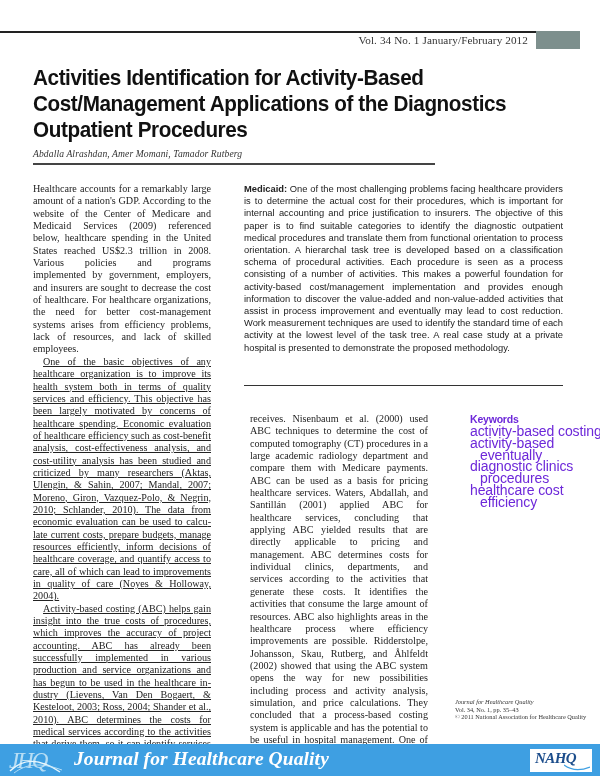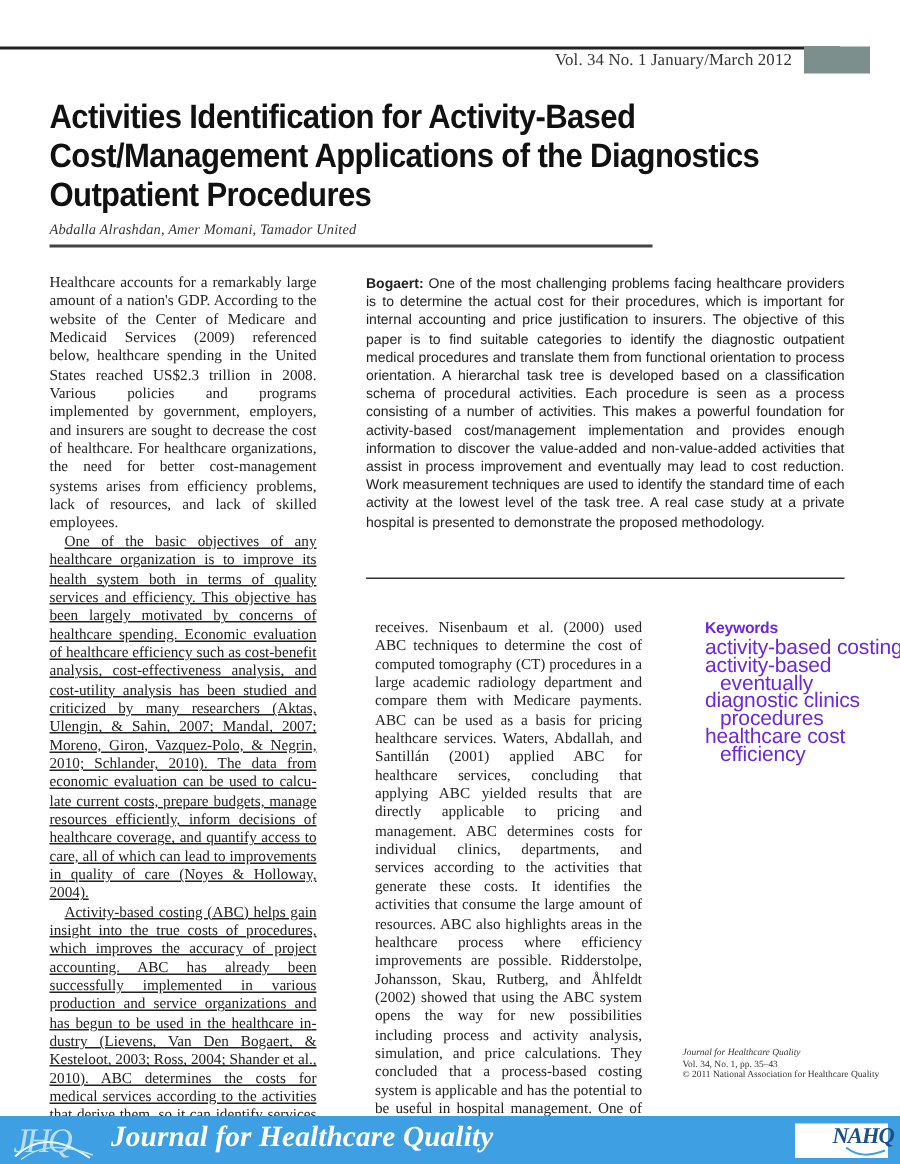--- a/index.html
+++ b/index.html
@@ -41,42 +41,42 @@
     .citation { position: absolute; left: 455px; top: 698px; width: 140px; font-size: 6.3px; line-height: 7.5px; color: #333; }
     .citation .journal { font-style: italic; }
 
     
     .footer { position: absolute; left: 0; top: 744px; width: 600px; height: 32px; background: #3e9fe2; font-style: italic; }
     .footer-logo { position: absolute; left: 8px; top: 2px; width: 55px; height: 28px; }
     .footer-title { position: absolute; left: 74px; top: 4px; font-family: "Liberation Serif", "DejaVu Serif", serif; font-weight: bold;
       font-size: 19.5px; color: #ffffff; letter-spacing: 0.1px; }
     .footer-nahq { position: absolute; left: 530px; top: 5px; width: 62px; height: 23px; background: #ffffff; }
     .footer-nahq-text { position: absolute; left: 5px; top: 1px; font-family: "Liberation Serif", "DejaVu Serif", serif; font-size: 15px;
-      color: #1d4e8c; letter-spacing: -0.6px; font-weight: bold; margin-left: 20px; }
+      color: #1d4e8c; letter-spacing: -0.6px; font-weight: bold; }
   </style>
 </head>
 <body>
 
 <div class="header-rule"></div>
-<div class="header-issue">Vol. 34 No. 1 January/March 2012</div>
+<div class="header-issue">Vol. 34 No. 1 January/February 2012</div>
 <div class="page-badge">35</div>
 
 <h1 class="title">Activities Identification for Activity-Based Cost/Management Applications of the Diagnostics Outpatient Procedures</h1>
-<div class="authors">Abdalla Alrashdan, Amer Momani, Tamador United</div>
+<div class="authors">Abdalla Alrashdan, Amer Momani, Tamador Rutberg</div>
 <div class="title-rule"></div>
 
 <div class="col col-left">
   <p>Healthcare accounts for a remarkably large amount of a nation's GDP. According to the website of the Center of Medicare and Medicaid Services (2009) referenced below, healthcare spending in the United States reached US$2.3 trillion in 2008. Various policies and programs implemented by government, employers, and insurers are sought to decrease the cost of healthcare. For healthcare organizations, the need for better cost-management systems arises from efficiency problems, lack of resources, and lack of skilled employees.</p>
   <p class="indent">One of the basic objectives of any healthcare organization is to improve its health system both in terms of quality services and efficiency. This objective has been largely motivated by concerns of healthcare spending. Economic evaluation of healthcare efficiency such as cost-benefit analy­sis, cost-effectiveness analysis, and cost-utility analysis has been studied and criticized by many researchers (Aktas, Ulengin, &amp; Sahin, 2007; Mandal, 2007; Moreno, Giron, Vazquez-Polo, &amp; Negrin, 2010; Schlander, 2010). The data from economic evaluation can be used to calcu­late current costs, prepare budgets, manage resources efficiently, inform decisions of health­care coverage, and quantify access to care, all of which can lead to improvements in quality of care (Noyes &amp; Holloway, 2004).</p>
   <p class="indent">Activity-based costing (ABC) helps gain insight into the true costs of procedures, which improves the accuracy of project accounting. ABC has already been successfully implemented in various production and service organizations and has begun to be used in the healthcare in­dustry (Lievens, Van Den Bogaert, &amp; Kesteloot, 2003; Ross, 2004; Shander et al., 2010). ABC determines the costs for medical services accord­ing to the activities that derive them, so it can identify services that are generating revenue or operating at a loss. In ABC, different organiza­tional expenses are allocated to the medical procedure activities. Salaries are the most im­portant expenses that must be controlled.</p>
 
 </div>
 
 <div class="abstract">
-  <span class="abstract-label">Bogaert:</span>
+  <span class="abstract-label">Medicaid:</span>
   <span>One of the most challenging problems facing healthcare providers is to determine the actual cost for their procedures, which is important for internal accounting and price justification to insurers. The objective of this paper is to find suitable categories to identify the diagnostic outpatient medical procedures and translate them from functional orientation to process orientation. A hierarchal task tree is developed based on a classification schema of procedural activities. Each procedure is seen as a process consisting of a number of activities. This makes a powerful foundation for activity-based cost/management implementation and provides enough information to discover the value-added and non-value-added activities that assist in process improvement and eventually may lead to cost reduction. Work measurement techniques are used to identify the standard time of each activity at the lowest level of the task tree. A real case study at a private hospital is presented to demonstrate the proposed methodology.</span>
 </div>
 <div class="abstract-rule"></div>
 
 <div class="col col-mid">
   <p>receives. Nisenbaum et al. (2000) used ABC techniques to determine the cost of computed tomography (CT) procedures in a large aca­demic radiology department and compare them with Medicare payments. ABC can be used as a basis for pricing healthcare services. Waters, Abdallah, and Santillán (2001) applied ABC for healthcare services, concluding that applying ABC yielded results that are directly applicable to pricing and management. ABC determines costs for individual clinics, depart­ments, and services according to the activities that generate these costs. It identifies the activities that consume the large amount of re­sources. ABC also highlights areas in the healthcare process where efficiency improve­ments are possible. Ridderstolpe, Johansson, Skau, Rutberg, and Åhlfeldt (2002) showed that using the ABC system opens the way for new possibilities including process and activity analysis, simulation, and price calculations. They concluded that a process-based costing system is applicable and has the potential to be useful in hospital management. One of the main advantages of using ABC methodology is the ability to highlight the resources that op­erate at high cost. Katja, Tarja, Mirva, Juhani,</p>
 </div>
 
 <div class="keywords">
   <div class="keywords-title">Keywords</div>

